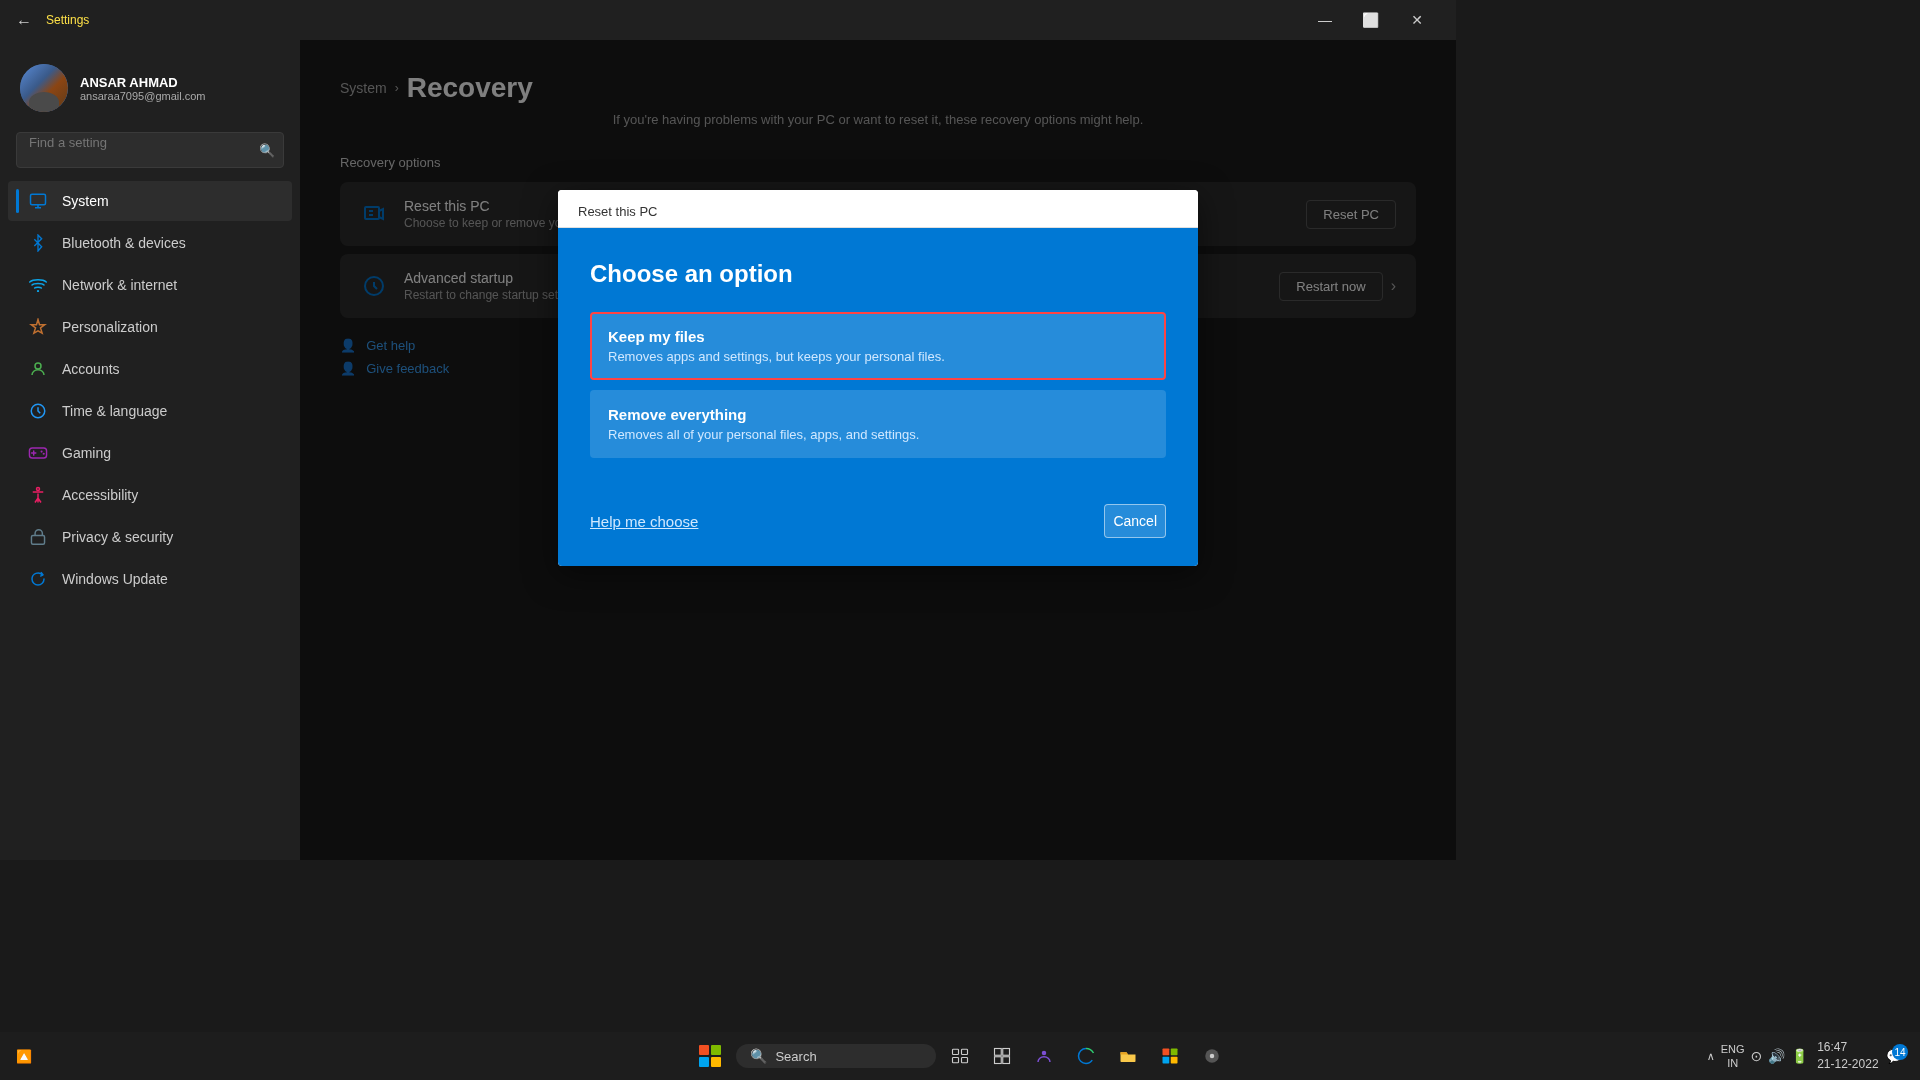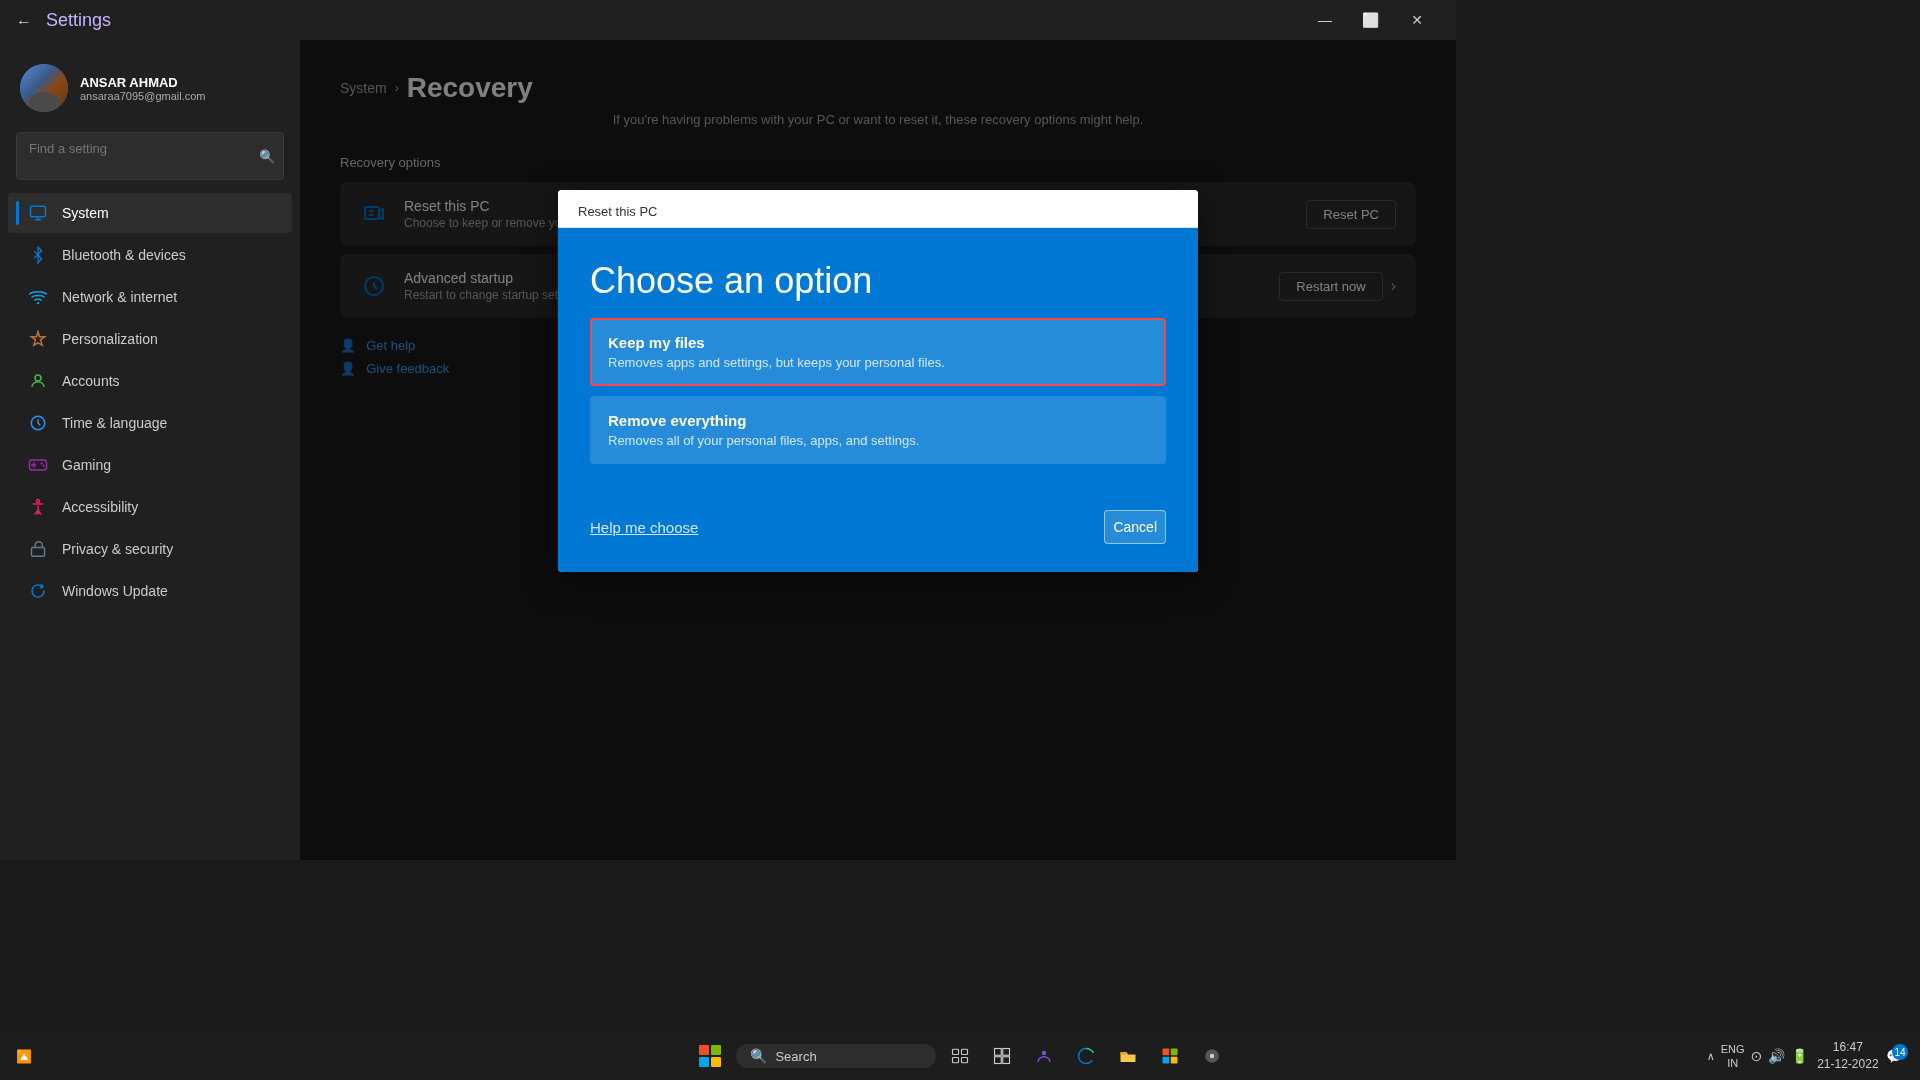--- a/index.html
+++ b/index.html
@@ -116,21 +116,21 @@
       color: #aaa;
       font-size: 11px;
     }
 
     .search-box {
       margin: 4px 16px 12px 16px;
       position: relative;
     }
     .search-input {
       width: 100%;
-      height: 48px;
+      height: 36px;
       background: #2d2d2d;
       border: 1px solid #3a3a3a;
       border-radius: 4px;
       color: #aaa;
       padding: 0 32px 16px 12px;
       font-size: 13px;
       outline: none;
     }
     .search-icon-box {
       position: absolute;
@@ -307,23 +307,23 @@
       font-size: 13px;
       color: #333;
       border-bottom: 1px solid #e0e0e0;
     }
     .modal-body {
       background: #0078d4;
       padding: 32px 32px 20px 32px;
     }
     .modal-title {
       color: #fff;
-      font-size: 36px;
-      font-weight: 400;
-      margin-bottom: 16px;
+      font-size: 24px;
+      font-weight: 700;
+      margin-bottom: 24px;
     }
     .option-card {
       background: rgba(255,255,255,0.15);
       border: 2px solid transparent;
       border-radius: 4px;
       padding: 14px 16px;
       cursor: pointer;
       margin-bottom: 10px;
       transition: background 0.15s;
     }
@@ -444,21 +444,21 @@
     }
 
     .sys-tray {
       display: flex;
       align-items: center;
       gap: 6px;
       color: #ccc;
       font-size: 12px;
     }
     .clock {
-      text-align: center;
+      text-align: left;
       color: #ccc;
       font-size: 12px;
       line-height: 1.4;
     }
     .lang-indicator {
       color: #ccc;
       font-size: 11px;
       text-align: center;
       line-height: 1.3;
     }
@@ -484,21 +484,21 @@
     }
   </style>
 </head>
 <body>
 
 <div class="settings-window">
 
   <div class="title-bar">
     <div class="title-bar-left">
       <span style="color:#ccc;cursor:pointer;font-size:16px;margin-right:4px;">←</span>
-      <span style="color:#c4b5fd;font-size:18px;">Settings</span>
+      <span style="color:#fde047;font-size:12px;">Settings</span>
     </div>
     <div class="title-bar-controls">
       <button class="title-btn">—</button>
       <button class="title-btn">⬜</button>
       <button class="title-btn close">✕</button>
     </div>
   </div>
 
   <div class="window-body">
 

